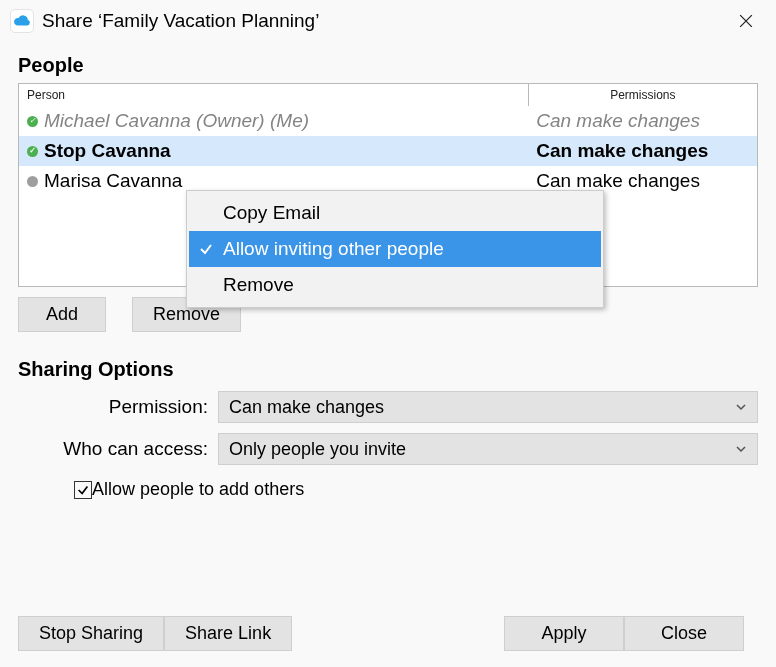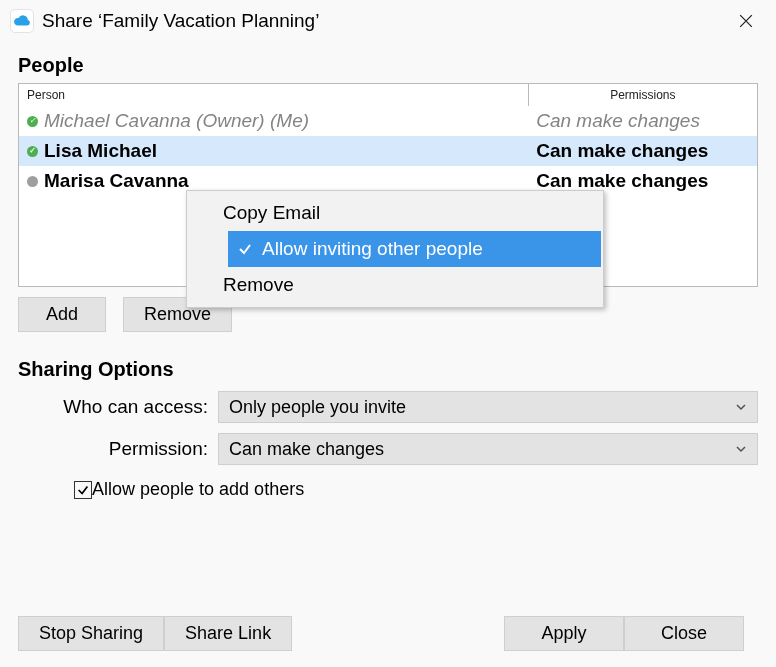--- a/index.html
+++ b/index.html
@@ -70,32 +70,32 @@
     font-size: 12px;
     padding: 4px 8px;
     color: #222;
   }
   thead th + th { border-left: 1px solid var(--border); text-align: center; }
   tbody td { padding: 3px 8px; font-size: 19px; vertical-align: middle; }
   tbody tr { height: 30px; }
   tbody tr.owner td { color: var(--muted-italic); font-style: italic; }
   tbody tr.selected { background: var(--row-selected); }
   tbody tr.selected td { font-weight: 700; }
-  tbody tr.bold td { font-weight: 700; }
+  tbody tr.bold td { font-weight: 400; }
   .person-cell { display: flex; align-items: center; gap: 6px; }
   .status-dot {
     width: 11px; height: 11px; border-radius: 50%;
     display: inline-flex; align-items: center; justify-content: center;
     font-size: 8px; line-height: 1; color: #fff;
   }
   .status-accepted { background: #4caf50; }
   .status-unknown { background: #9e9e9e; }
   .table-spacer { height: 90px; }
 
-  .people-buttons { display: flex; gap: 17px; margin-top: 10px; }
+  .people-buttons { display: flex; gap: 26px; margin-top: 10px; }
 
   .btn {
     background: var(--btn-bg);
     border: 1px solid var(--btn-border);
     padding: 6px 20px;
     font-family: inherit;
     font-size: 18px;
     min-width: 88px;
     cursor: default;
   }
@@ -161,21 +161,20 @@
     font-size: 19px;
     padding-right: 12px;
   }
   .menu-check-col {
     width: 34px;
     display: flex; align-items: center; justify-content: center;
   }
   .menu-item.highlight {
     background: var(--menu-hover);
     color: var(--menu-hover-text);
-    margin-left: 39px;
   }
 
   
   .cloud-icon-wrap {
     width: 24px; height: 24px;
     background: #fff;
     border-radius: 5px;
     border: 1px solid #e3e3e3;
     display: flex; align-items: center; justify-content: center;
   }
@@ -224,21 +223,21 @@
                 <span class="status-dot status-accepted">✓</span>
                 <span>Michael Cavanna (Owner) (Me)</span>
               </span>
             </td>
             <td>Can make changes</td>
           </tr>
           <tr class="selected">
             <td>
               <span class="person-cell">
                 <span class="status-dot status-accepted">✓</span>
-                <span>Lisa Michael</span>
+                <span>Stop Cavanna</span>
               </span>
             </td>
             <td>Can make changes</td>
           </tr>
           <tr class="bold">
             <td>
               <span class="person-cell">
                 <span class="status-dot status-unknown"></span>
                 <span>Marisa Cavanna</span>
               </span>
@@ -254,43 +253,43 @@
 
     <div class="people-buttons">
       <button class="btn">Add</button>
       <button class="btn">Remove</button>
     </div>
 
     <div class="sharing-options">
       <div class="section-heading">Sharing Options</div>
 
       <div class="opt-row">
+        <div class="opt-label">Permission:</div>
+        <div class="select">
+          <span>Can make changes</span>
+          <span class="chev">
+            <svg viewBox="0 0 12 12" width="12" height="12">
+                <path fill="none" stroke="currentColor" stroke-width="1.5" d="M2 4 L6 8 L10 4"></path>
+              </svg>
+          </span>
+        </div>
+      </div>
+
+      <div class="opt-row">
         <div class="opt-label">Who can access:</div>
         <div class="select">
           <span>Only people you invite</span>
           <span class="chev">
             <svg viewBox="0 0 12 12" width="12" height="12">
                 <path fill="none" stroke="currentColor" stroke-width="1.5" d="M2 4 L6 8 L10 4"></path>
               </svg>
           </span>
         </div>
       </div>
 
-      <div class="opt-row">
-        <div class="opt-label">Permission:</div>
-        <div class="select">
-          <span>Can make changes</span>
-          <span class="chev">
-            <svg viewBox="0 0 12 12" width="12" height="12">
-                <path fill="none" stroke="currentColor" stroke-width="1.5" d="M2 4 L6 8 L10 4"></path>
-              </svg>
-          </span>
-        </div>
-      </div>
-
       <div class="check-row">
         <span class="checkbox">
           <svg viewBox="0 0 16 16">
               <path fill="none" stroke="#000" stroke-width="2" d="M3 8 L7 12 L13 4"></path>
             </svg>
         </span>
         <span>Allow people to add others</span>
       </div>
     </div>
 

